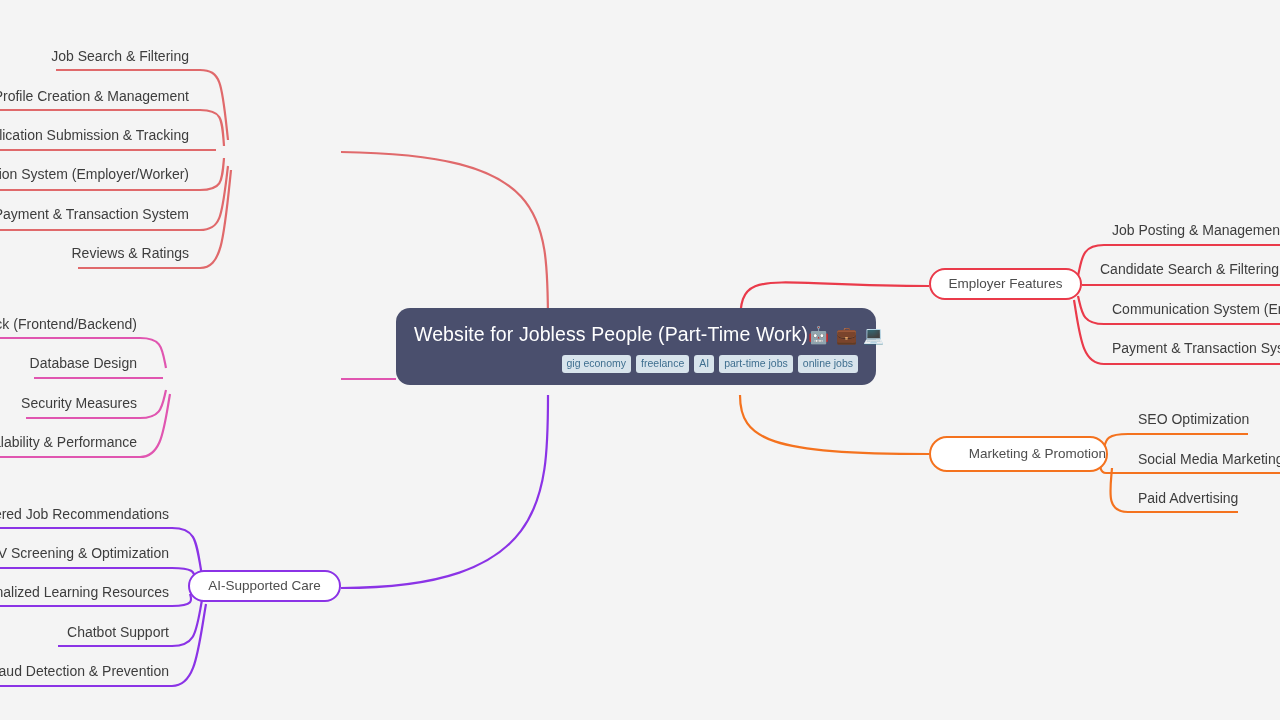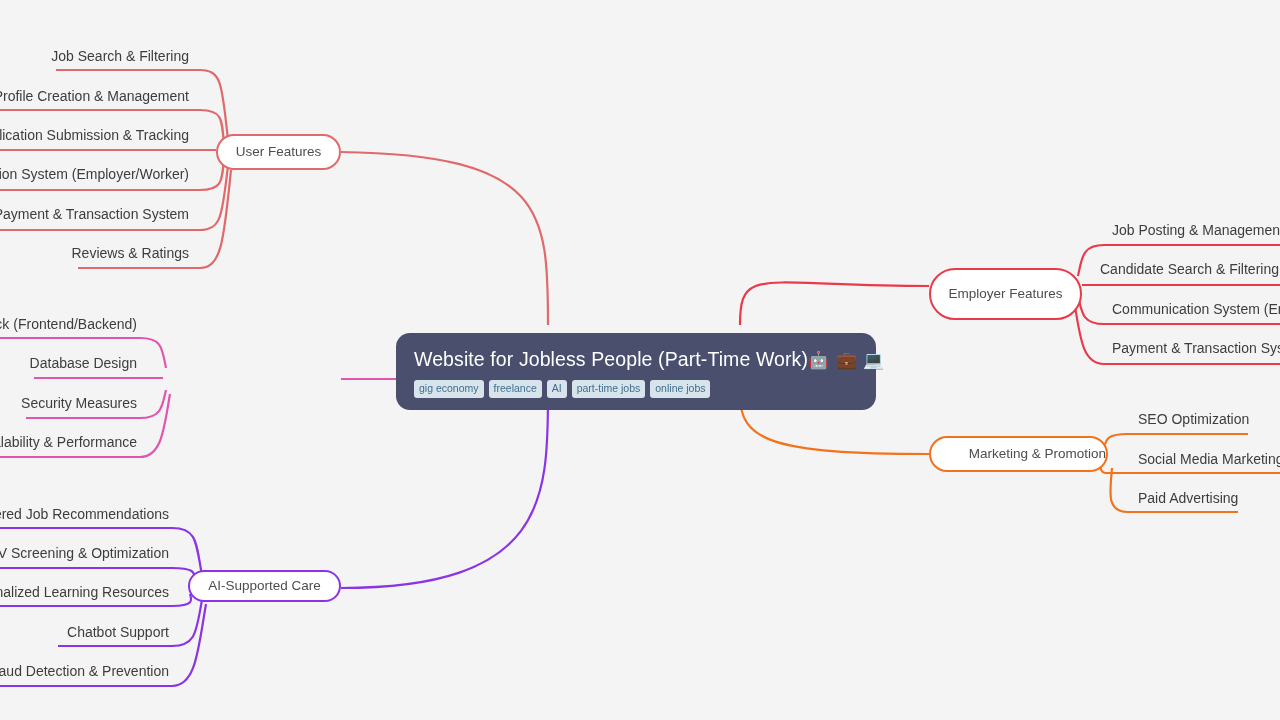--- a/index.html
+++ b/index.html
@@ -26,21 +26,21 @@
     top: 0;
     width: 1280px;
     height: 720px;
     pointer-events: none;
   }
 
   
   .root-node {
     position: absolute;
     left: 396px;
-    top: 333px;
+    top: 308px;
     width: 480px;
     box-sizing: border-box;
     background: #4a4f6d;
     border-radius: 14px;
     padding: 14px 18px 12px 18px;
     z-index: 5;
   }
   .root-title {
     color: #ffffff;
     font-size: 19.5px;
@@ -51,20 +51,21 @@
   }
   .root-title .emojis {
     font-size: 17px;
     letter-spacing: 1px;
   }
   .root-tags {
     margin-top: 7px;
     display: flex;
     gap: 5px;
     align-items: center;
+    justify-content: flex-end;
   }
   .tag {
     background: #d8e4ec;
     color: #3f6f8f;
     font-size: 10.5px;
     line-height: 13px;
     padding: 2px 5px 3px 5px;
     border-radius: 3px;
     white-space: nowrap;
   }
@@ -151,30 +152,27 @@
     </div>
     <div class="root-tags">
       <span class="tag">gig economy</span>
       <span class="tag">freelance</span>
       <span class="tag">AI</span>
       <span class="tag">part-time jobs</span>
       <span class="tag">online jobs</span>
     </div>
   </div>
 
-  <div class="branch-node" style="left:216px; top:134px; width:125px; height:36px; border-color:#e0696b;">
-    <span>User Features</span>
-  </div>
 
 
   <div class="branch-node" style="left:188px; top:570px; width:153px; height:32px; border-color:#8b33e6;">
     <span>AI-Supported Care</span>
   </div>
 
-  <div class="branch-node" style="left:929px; top:268px; width:153px; height:52px; border-color:#ea3a4a;">
+  <div class="branch-node" style="left:929px; top:268px; width:153px; height:32px; border-color:#ea3a4a;">
     <span>Employer Features</span>
   </div>
 
   <div class="branch-node" style="left:929px; top:436px; width:179px; height:36px; border-color:#f4721e;justify-content:flex-end;">
     <span>Marketing &amp; Promotion</span>
   </div>
 
   <div class="leaf right-align" style="left:-200px; top:48px; width:389px;">Job Search &amp; Filtering</div>
   <div class="leaf right-align" style="left:-200px; top:88px; width:389px;">Profile Creation &amp; Management</div>
   <div class="leaf right-align" style="left:-200px; top:127px; width:389px;">Application Submission &amp; Tracking</div>

